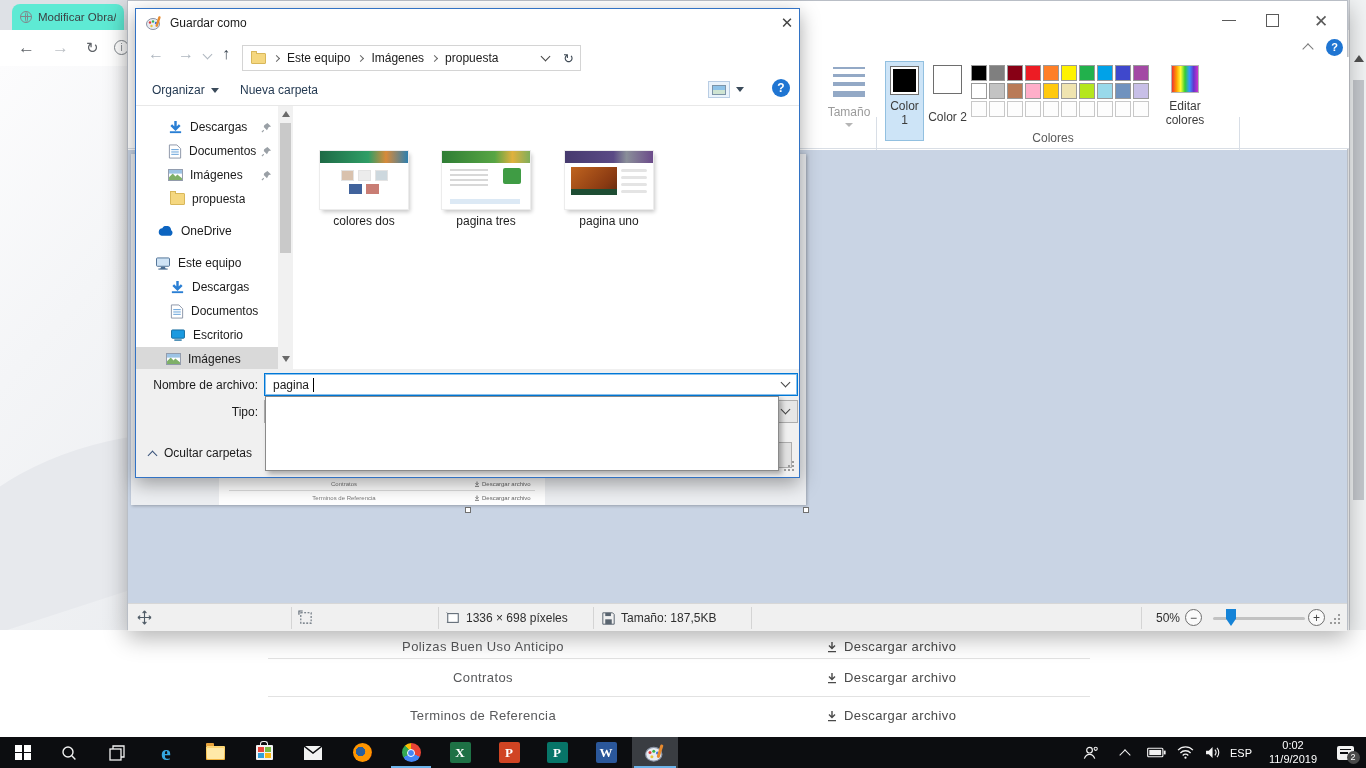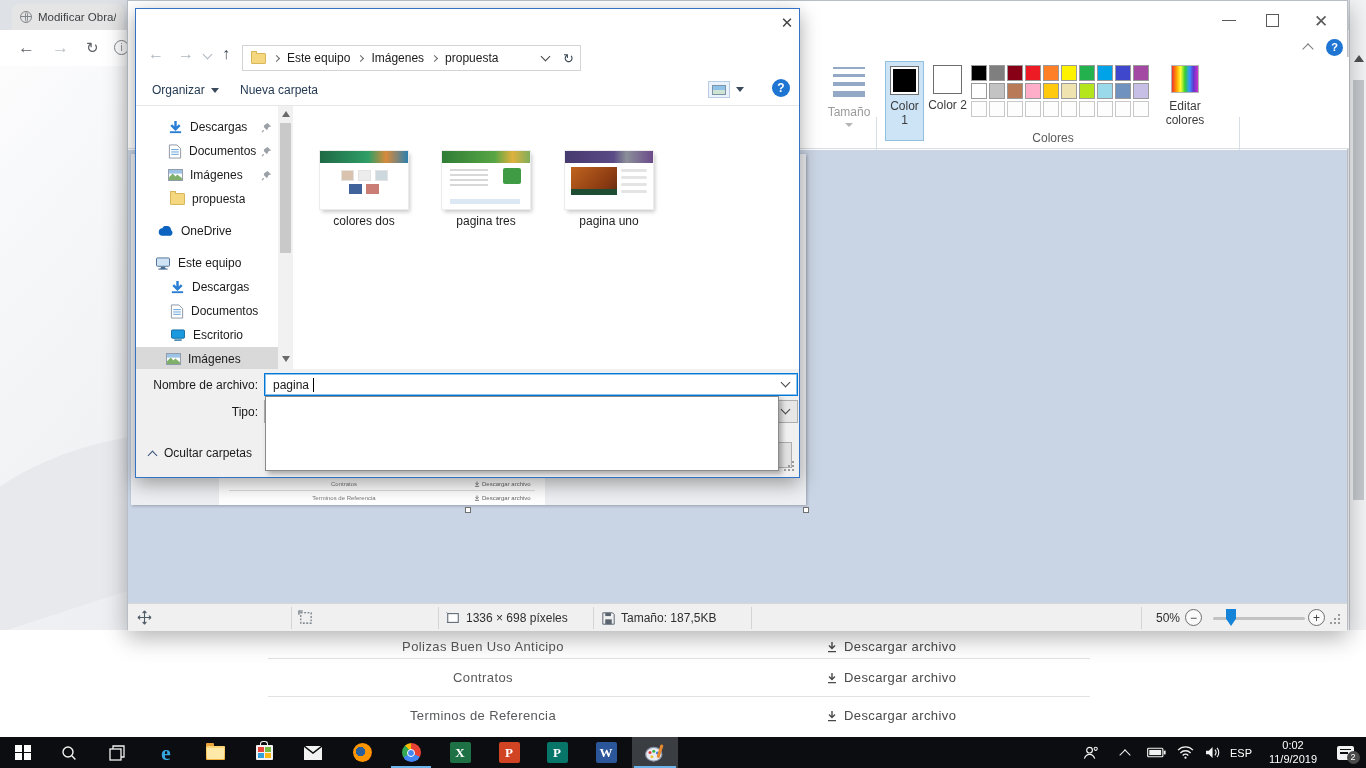--- a/index.html
+++ b/index.html
@@ -47,21 +47,21 @@
      box-shadow:8px 0 #9a9a9a,8px -4px #9a9a9a,8px -8px #9a9a9a,4px 0 #9a9a9a,4px -4px #9a9a9a,0 0 #9a9a9a;margin-top:8px;}
   input{font-family:"Liberation Sans",sans-serif;}
 </style>
 </head>
 <body>
 
 <div id="screen">
 
   <div class="abs" style="left:0;top:0;width:1366px;height:737px;z-index:1;">
     <div class="abs" style="left:0;top:0;width:1366px;height:30px;background:#dee1e6;"></div>
-    <div class="abs flex" style="left:12px;top:4px;width:112px;height:26px;background:#e5e5e5;border-radius:8px 8px 0 0;padding:0 8px;gap:6px;">
+    <div class="abs flex" style="left:12px;top:4px;width:112px;height:26px;background:#5eead4;border-radius:8px 8px 0 0;padding:0 8px;gap:6px;">
       <span style="width:12px;height:12px;border:1.3px solid #80868b;border-radius:50%;position:relative;flex:0 0 auto;">
         <span style="position:absolute;left:0;right:0;top:4px;border-top:1px solid #80868b;"></span>
         <span style="position:absolute;left:4px;top:0;bottom:0;width:3px;border-left:1px solid #80868b;border-right:1px solid #80868b;border-radius:50%;"></span>
       </span>
       <span style="font-size:11.5px;color:#3c4043;white-space:nowrap;overflow:hidden;">Modificar Obra/</span>
     </div>
     <div class="abs" style="left:0;top:30px;width:1366px;height:36px;background:#fff;"></div>
     <div class="abs" style="left:18px;top:38px;font-size:17px;color:#5f6368;">←</div>
     <div class="abs" style="left:52px;top:38px;font-size:17px;color:#bdc1c6;">→</div>
     <div class="abs" style="left:86px;top:39px;font-size:15px;color:#5f6368;">↻</div>
@@ -134,21 +134,21 @@
         <div class="abs" style="left:19px;top:64px;width:0;height:0;border-left:4px solid transparent;border-right:4px solid transparent;border-top:4px solid #b5b5b5;"></div>
       </div>
 
       <div class="abs" style="left:757px;top:4px;width:39px;height:80px;background:#cde4f7;border:1px solid #92c0e0;">
         <div style="margin:4px auto 0;width:29px;height:29px;background:#000;border:1px solid #6e6e6e;box-shadow:inset 0 0 0 2px #fff;"></div>
         <div class="rlabel" style="margin-top:4px;">Color 1</div>
       </div>
 
       <div class="abs" style="left:800px;top:4px;width:39px;height:80px;">
         <div style="margin:4px auto 0;width:29px;height:29px;background:#fff;border:1px solid #6e6e6e;box-shadow:inset 0 0 0 2px #fff;"></div>
-        <div class="rlabel" style="margin-top:4px;">Color 2</div>
+        <div class="rlabel" style="margin-top:16px;">Color 2</div>
       </div>
 
       <div id="palette" style="left:843px;top:8px;">
           <div class="pcell" style="background: rgb(0, 0, 0);"></div>
           <div class="pcell" style="background: rgb(127, 127, 127);"></div>
           <div class="pcell" style="background: rgb(136, 0, 21);"></div>
           <div class="pcell" style="background: rgb(237, 28, 36);"></div>
           <div class="pcell" style="background: rgb(255, 127, 39);"></div>
           <div class="pcell" style="background: rgb(255, 242, 0);"></div>
           <div class="pcell" style="background: rgb(34, 177, 76);"></div>
@@ -243,20 +243,31 @@
       <div class="zbtn" style="left:1057px;top:5px;">−</div>
       <div class="abs" style="left:1085px;top:13px;width:92px;height:3px;background:#c2c2c2;border-radius:2px;"></div>
       <div class="abs" style="left:1098px;top:5px;width:10px;height:17px;background:#1583d7;clip-path:polygon(0 0,100% 0,100% 58%,50% 100%,0 58%);"></div>
       <div class="zbtn" style="left:1180px;top:5px;">+</div>
       <div class="grip abs" style="left:1202px;top:10px;"></div>
     </div>
   </div>
 
   <div id="dlg" class="abs" style="border-color: rgb(50, 115, 197);">
 
+    <div class="abs flex" style="left:0;top:0;width:663px;height:28px;padding-left:10px;gap:8px;background:#fff;">
+      <svg width="16" height="16" viewBox="0 0 16 16">
+        <ellipse cx="7" cy="9" rx="6.5" ry="5.5" fill="#e8ecf2" stroke="#8a93a5"></ellipse>
+        <circle cx="4" cy="7.5" r="1.2" fill="#e23b3b"></circle>
+          <circle cx="7" cy="6.5" r="1.2" fill="#3bb54a"></circle>
+          <circle cx="10" cy="8" r="1.2" fill="#3b6fe2"></circle>
+          <circle cx="5.5" cy="11" r="1.2" fill="#e9c53a"></circle>
+        <rect x="11" y="1" width="2.4" height="11" rx="1" transform="rotate(18 12 6)" fill="#e78a2e"></rect>
+      </svg>
+      <span style="font-size:12px;">Guardar como</span>
+    </div>
     <div class="abs" style="left:640px;top:4px;width:22px;height:20px;text-align:center;font-size:15px;color:#444;line-height:20px;">✕</div>
 
     <div class="abs" style="left:12px;top:36px;font-size:16px;color:#aeb6bf;">←</div>
     <div class="abs" style="left:42px;top:36px;font-size:16px;color:#aeb6bf;">→</div>
     <div class="abs" style="left:68px;top:46px;">
         <span class="chev-d" style="display:block;border-color:#aeb6bf;"></span>
       </div>
     <div class="abs" style="left:86px;top:36px;font-size:16px;color:#3f4a55;font-weight:bold;">↑</div>
     <div class="abs flex" style="left:106px;top:36px;width:316px;height:26px;border:1px solid #d4d4d4;background:#fff;padding:0 8px;gap:8px;">
       <span style="position:relative;width:15px;height:11px;background:#f5d77f;border:1px solid #d8b75a;border-radius:1px;flex:0 0 auto;">

